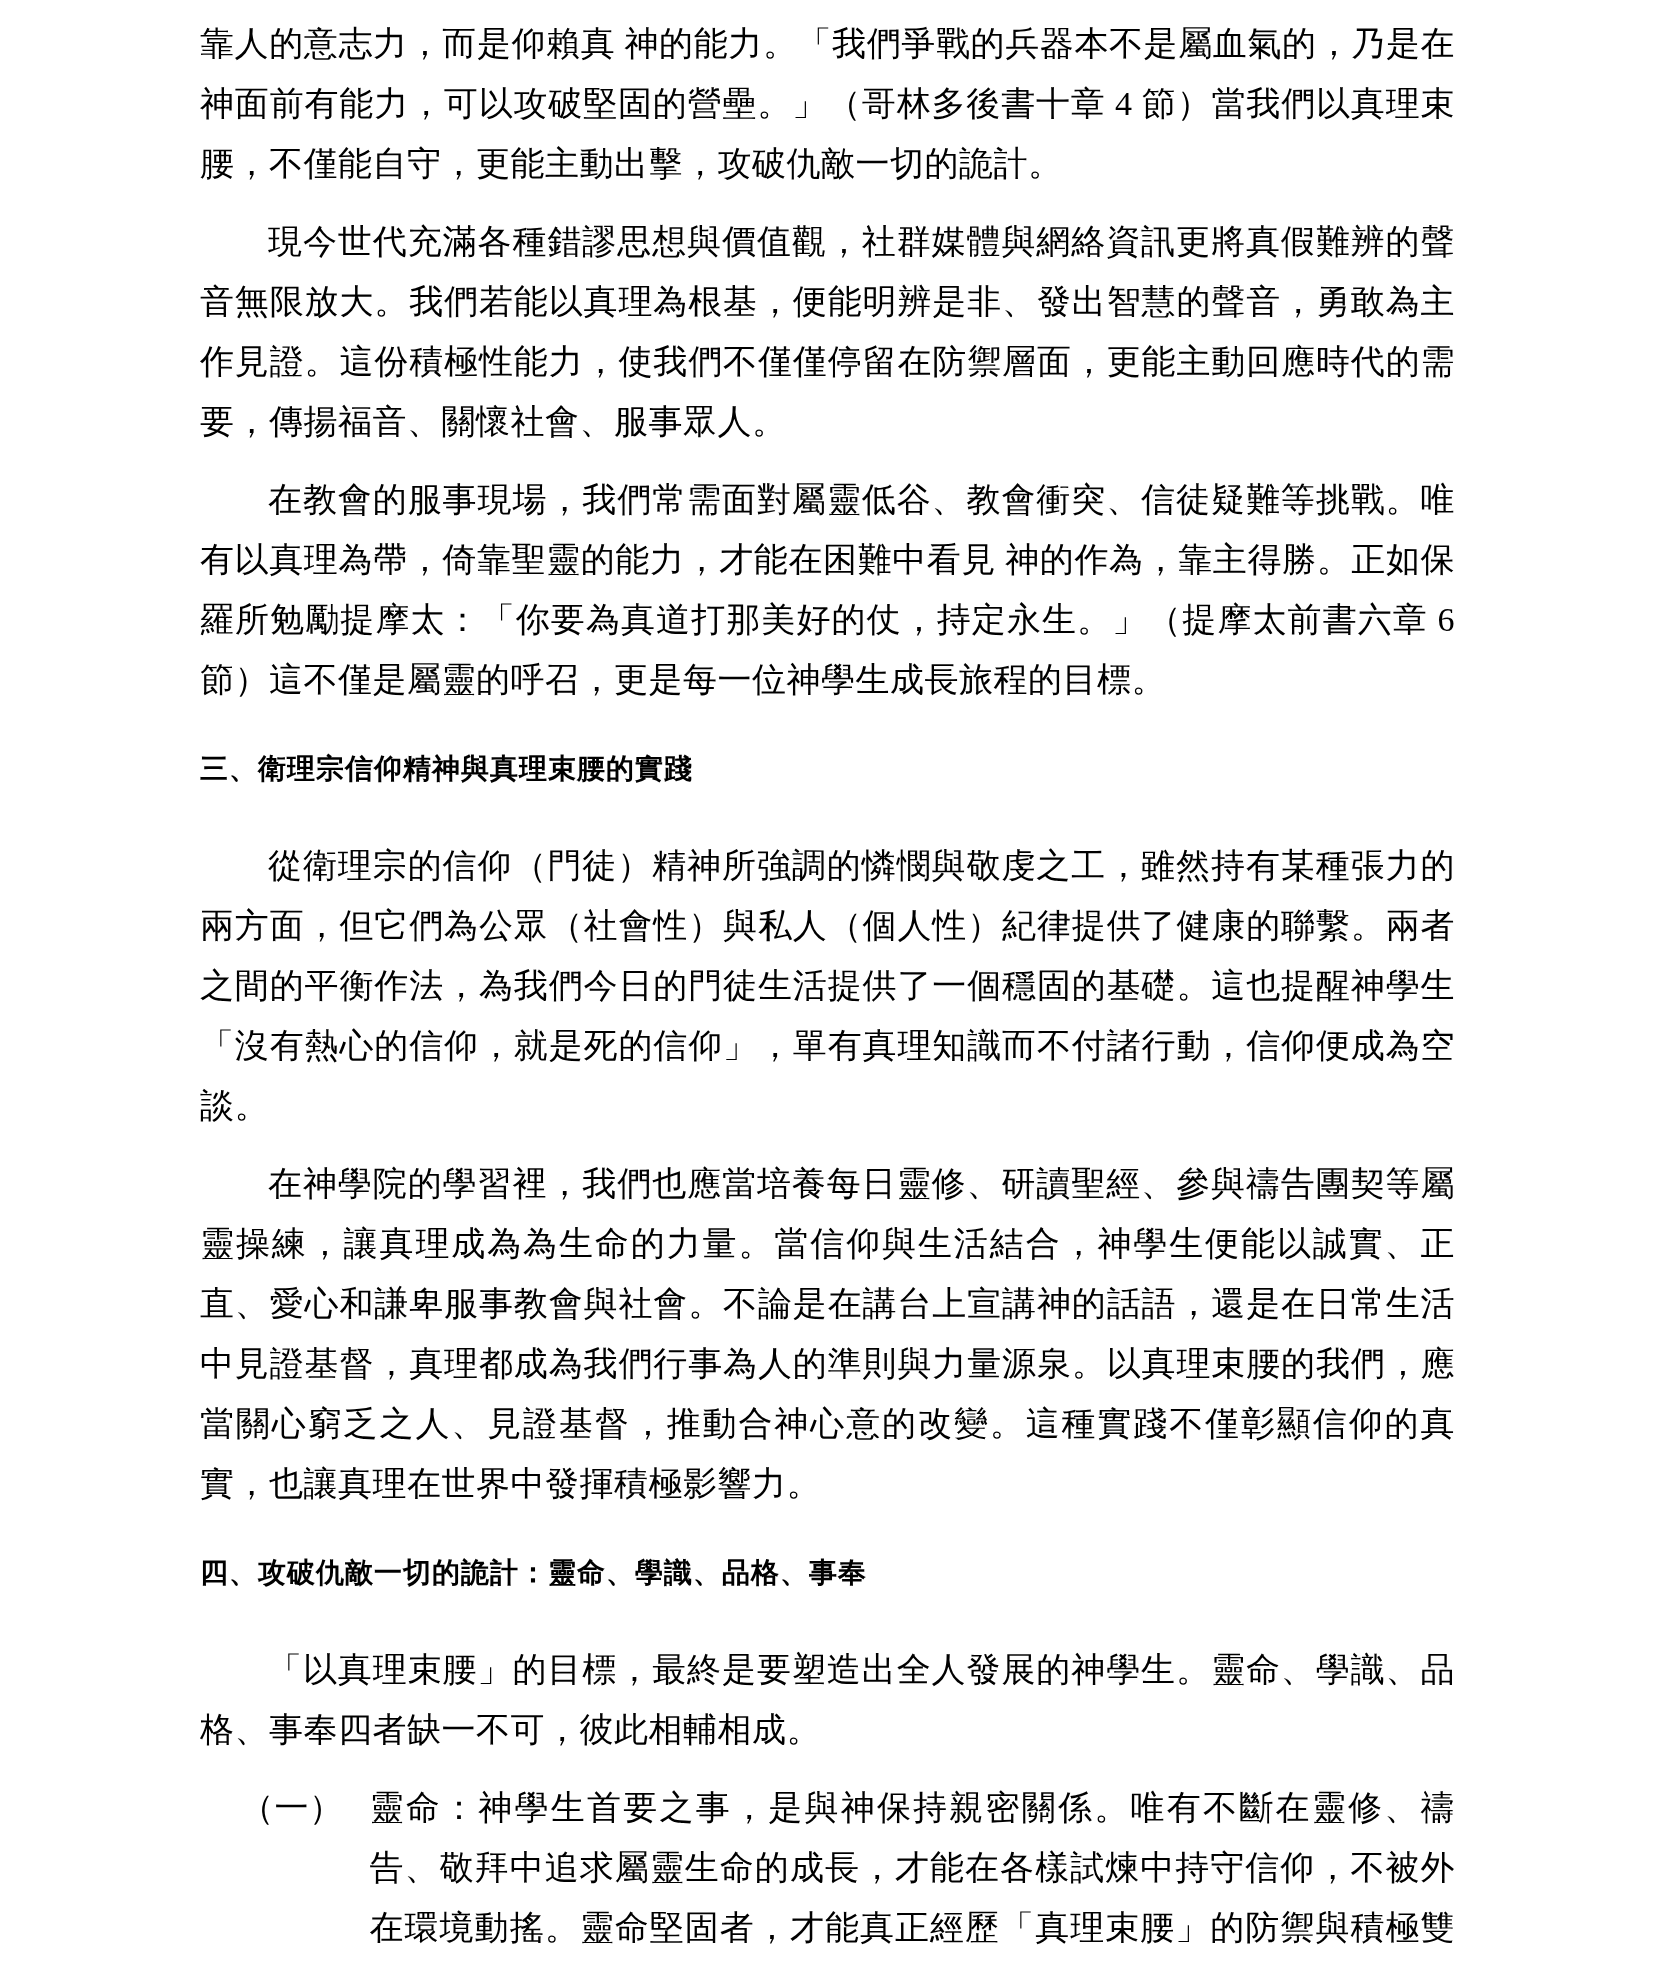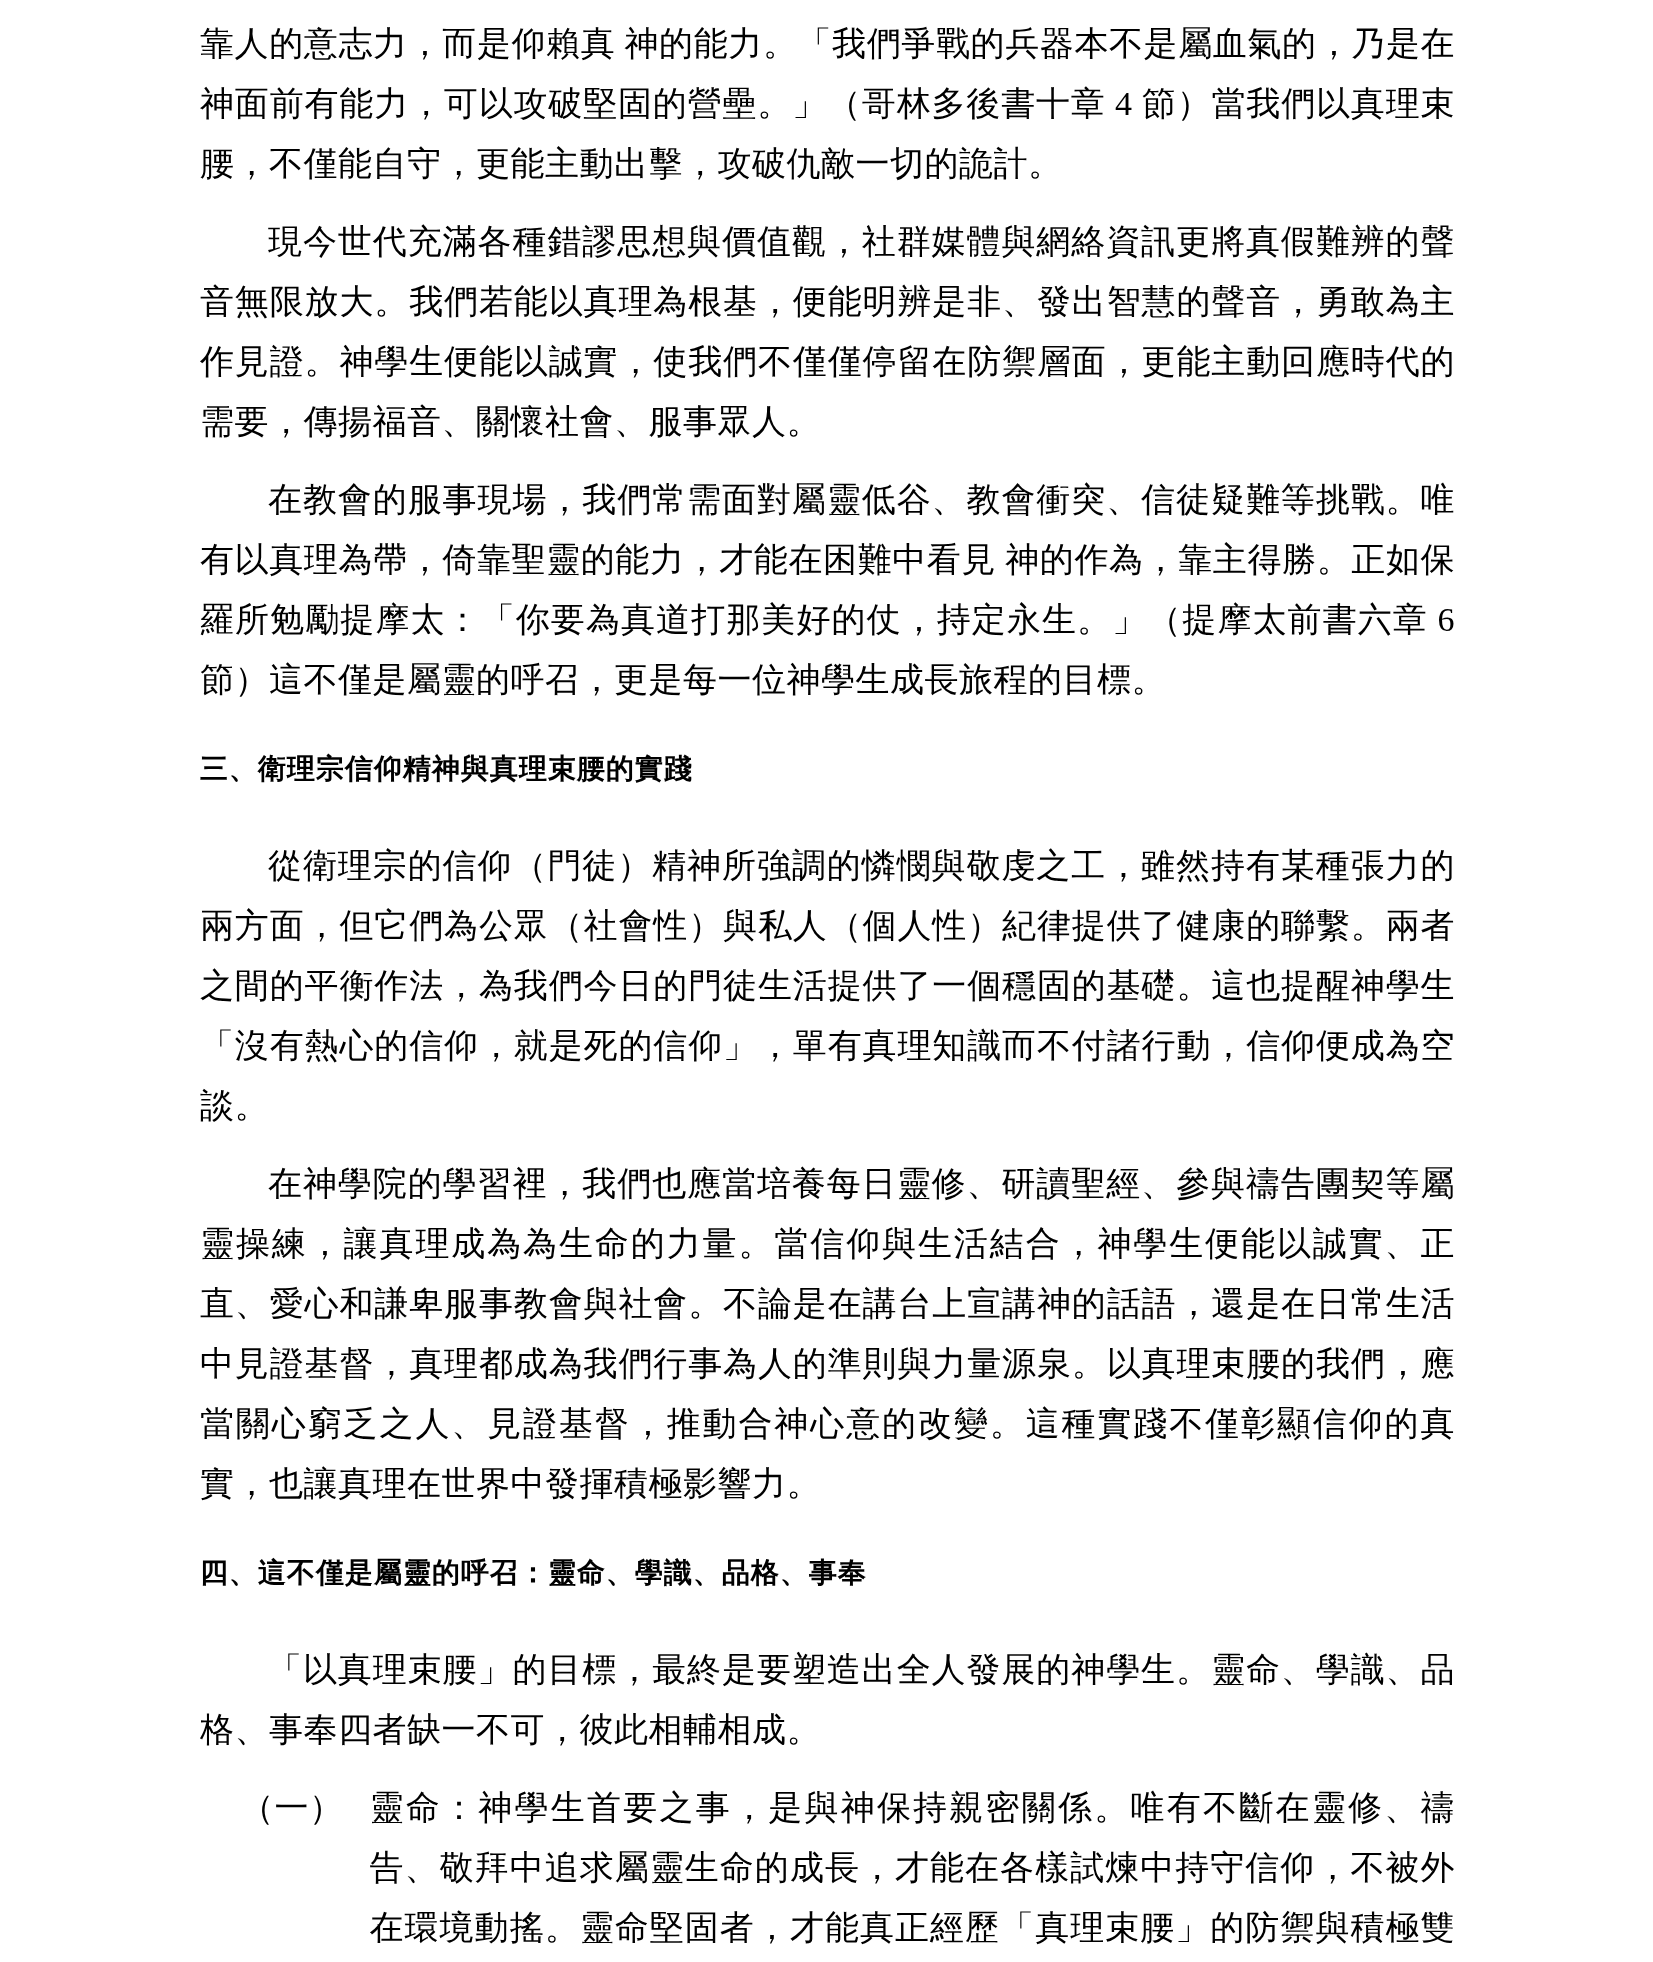--- a/index.html
+++ b/index.html
@@ -55,31 +55,31 @@
     text-align: justify;
     text-justify: inter-character;
   }
 </style>
 </head>
 <body>
 
 <main class="page">
   <p class="body">靠人的意志力，而是仰賴真 神的能力。「我們爭戰的兵器本不是屬血氣的，乃是在 神面前有能力，可以攻破堅固的營壘。」（哥林多後書十章 4 節）當我們以真理束腰，不僅能自守，更能主動出擊，攻破仇敵一切的詭計。</p>
 
-  <p class="body indent">現今世代充滿各種錯謬思想與價值觀，社群媒體與網絡資訊更將真假難辨的聲音無限放大。我們若能以真理為根基，便能明辨是非、發出智慧的聲音，勇敢為主作見證。神學生便能以誠實，使我們不僅僅停留在防禦層面，更能主動回應時代的需要，傳揚福音、關懷社會、服事眾人。</p>
+  <p class="body indent">現今世代充滿各種錯謬思想與價值觀，社群媒體與網絡資訊更將真假難辨的聲音無限放大。我們若能以真理為根基，便能明辨是非、發出智慧的聲音，勇敢為主作見證。這份積極性能力，使我們不僅僅停留在防禦層面，更能主動回應時代的需要，傳揚福音、關懷社會、服事眾人。</p>
 
   <p class="body indent">在教會的服事現場，我們常需面對屬靈低谷、教會衝突、信徒疑難等挑戰。唯有以真理為帶，倚靠聖靈的能力，才能在困難中看見 神的作為，靠主得勝。正如保羅所勉勵提摩太：「你要為真道打那美好的仗，持定永生。」（提摩太前書六章 6 節）這不僅是屬靈的呼召，更是每一位神學生成長旅程的目標。</p>
 
   <h2 class="heading">三、衛理宗信仰精神與真理束腰的實踐</h2>
 
   <p class="body indent">從衛理宗的信仰（門徒）精神所強調的憐憫與敬虔之工，雖然持有某種張力的兩方面，但它們為公眾（社會性）與私人（個人性）紀律提供了健康的聯繫。兩者之間的平衡作法，為我們今日的門徒生活提供了一個穩固的基礎。這也提醒神學生「沒有熱心的信仰，就是死的信仰」，單有真理知識而不付諸行動，信仰便成為空談。</p>
 
   <p class="body indent">在神學院的學習裡，我們也應當培養每日靈修、研讀聖經、參與禱告團契等屬靈操練，讓真理成為為生命的力量。當信仰與生活結合，神學生便能以誠實、正直、愛心和謙卑服事教會與社會。不論是在講台上宣講神的話語，還是在日常生活中見證基督，真理都成為我們行事為人的準則與力量源泉。以真理束腰的我們，應當關心窮乏之人、見證基督，推動合神心意的改變。這種實踐不僅彰顯信仰的真實，也讓真理在世界中發揮積極影響力。</p>
 
-  <h2 class="heading">四、這不僅是屬靈的呼召：靈命、學識、品格、事奉</h2>
+  <h2 class="heading">四、攻破仇敵一切的詭計：靈命、學識、品格、事奉</h2>
 
   <p class="body indent">「以真理束腰」的目標，最終是要塑造出全人發展的神學生。靈命、學識、品格、事奉四者缺一不可，彼此相輔相成。</p>
 
   <div class="list-item">
     <span class="list-marker">（一）</span>
     <span class="list-text">靈命：神學生首要之事，是與神保持親密關係。唯有不斷在靈修、禱告、敬拜中追求屬靈生命的成長，才能在各樣試煉中持守信仰，不被外在環境動搖。靈命堅固者，才能真正經歷「真理束腰」的防禦與積極雙重功</span>
   </div>
 </main>
 
 </body></html>

